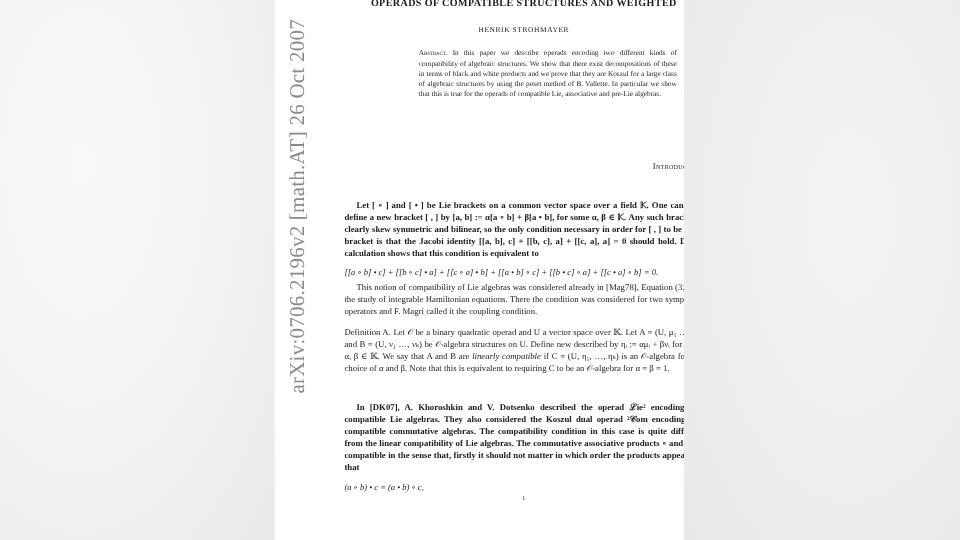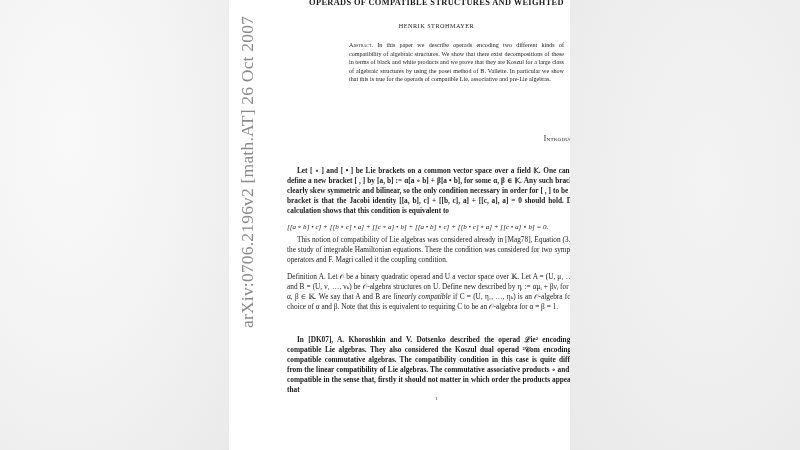--- a/index.html
+++ b/index.html
@@ -71,15 +71,16 @@
     <p class="indent">This notion of compatibility of Lie algebras was considered already in [Mag78], Equation (3.1), in the study of integrable Hamiltonian equations. There the condition was considered for two symplectic operators and F. Magri called it the coupling condition.</p>
 
     <p class="def">
       <b>Definition A.</b>
       <span>Let 𝒪 be a binary quadratic operad and U a vector space over 𝕂. Let A = (U, μ₁ …, μₖ) and B = (U, ν₁ …, νₖ) be 𝒪-algebra structures on U. Define new described by ηᵢ := αμᵢ + βνᵢ for some α, β ∈ 𝕂. We say that A and B are</span>
       <i>linearly compatible</i>
       <span>if C = (U, η₁, …, ηₖ) is an 𝒪-algebra for any choice of α and β. Note that this is equivalent to requiring C to be an 𝒪-algebra for α = β = 1.</span>
     </p>
 
     <p class="indent gap">In [DK07], A. Khoroshkin and V. Dotsenko described the operad ℒie² encoding two compatible Lie algebras. They also considered the Koszul dual operad ²𝒞om encoding two compatible commutative algebras. The compatibility condition in this case is quite different from the linear compatibility of Lie algebras. The commutative associative products ∘ and • are compatible in the sense that, firstly it should not matter in which order the products appear, i.e. that</p>
+    <div class="eq">(a ∘ b) • c = (a • b) ∘ c,</div>
     <div class="pagenum">1</div>
   </div>
 </div>
 
 </body></html>

